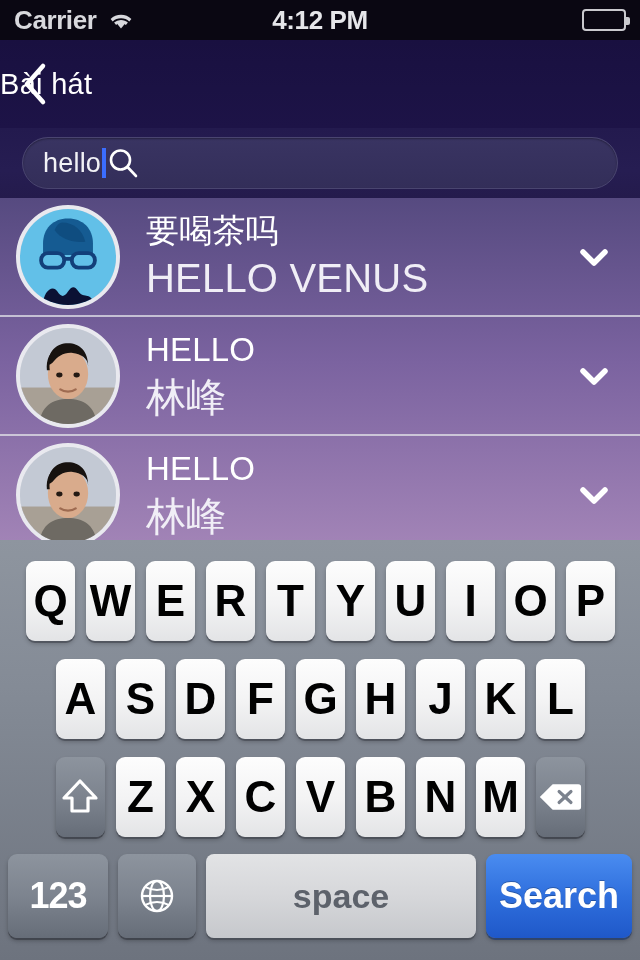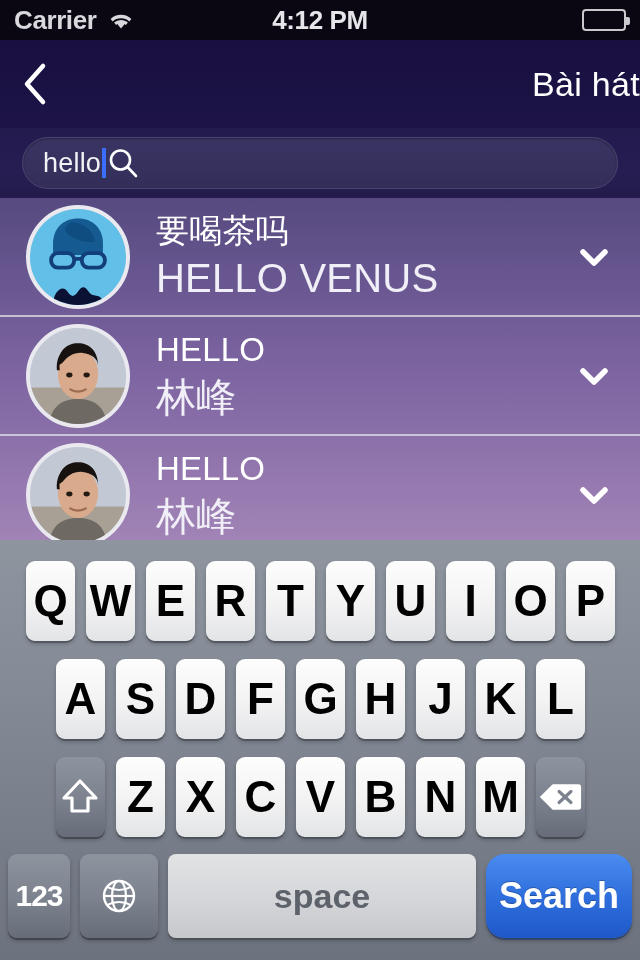--- a/index.html
+++ b/index.html
@@ -41,22 +41,22 @@
     position:absolute; top:40px; left:0; width:640px; height:88px;
     background:linear-gradient(to bottom,#191040 0%,#1b1244 55%,#1d1347 100%);
     display:flex; align-items:center;
   }
   .back-button{
     width:70px; height:88px; display:flex; align-items:center; justify-content:center;
     cursor:pointer;
   }
   .back-chev{ width:26px; height:44px; display:block; }
   .nav-title{
-    position:absolute; left:0; right:0; text-align:right;
-    color:#fff; font-size:34px; font-weight:400; letter-spacing:.3px;
+    position:absolute; left:0; right:0; text-align:left;
+    color:#fff; font-size:29px; font-weight:400; letter-spacing:.3px;
     pointer-events:none;
   }
 
   
   .search-area{
     position:absolute; top:128px; left:0; width:640px; height:70px;
     background:linear-gradient(to bottom,#231a4e 0%,#261d52 60%,#241b4c 100%);
     display:flex; align-items:center; padding:0 22px;
   }
   .search-field{
@@ -76,21 +76,21 @@
   .search-glass{ margin-left:auto; width:34px; height:34px; display:block; }
 
   
   .result-list{
     position:absolute; top:198px; left:0; width:640px; height:342px;
     background:linear-gradient(to bottom,#564a80 0%,#7b63a0 48%,#a183b6 100%);
     overflow:hidden;
   }
   .result-row{
     position:relative; height:119px; display:flex; align-items:center;
-    padding:0 0 0 26px; cursor:pointer;
+    padding:0 0 0 16px; cursor:pointer;
     border-bottom:2px solid rgba(226,226,232,.75);
   }
   .avatar{
     width:104px; height:104px; border-radius:50%; flex:0 0 104px;
     border:4px solid #e9e9ef; overflow:hidden; position:relative;
     background:#cfd3dc;
   }
   .avatar svg{ display:block; width:100%; height:100%; }
   .row-text{ margin-left:26px; display:flex; flex-direction:column; gap:6px; min-width:0; }
   .row-title{ color:#ffffff; font-size:33px; font-weight:400; line-height:1.12; letter-spacing:.2px; }
@@ -124,31 +124,31 @@
   .kb-row.r2 .key{ width:49px; }
   .kb-row.r3 .key{ width:49px; }
 
   .key-dark{
     background:linear-gradient(to bottom,#8d949e 0%,#7c838e 52%,#666d78 100%);
     box-shadow:0 2px 0 rgba(50,54,62,.6), 0 3px 4px rgba(0,0,0,.25);
     color:#ffffff;
   }
   .key-shift{ width:90px; height:80px; }
   .key-backspace{ width:90px; height:80px; }
-  .key-num{ width:62px; height:84px; border-radius:9px; font-size:30px; }
+  .key-num{ width:100px; height:84px; border-radius:9px; font-size:36px; }
   .key-globe{ width:78px; height:84px; border-radius:9px; }
   .key-space{
     flex:1; height:84px; border-radius:8px;
     background:linear-gradient(to bottom,#e2e3e5 0%,#d6d7da 50%,#c6c8cc 100%);
     box-shadow:0 2px 0 rgba(60,64,72,.5), 0 3px 4px rgba(0,0,0,.2);
     display:flex; align-items:center; justify-content:center;
     color:#5d626b; font-size:34px; font-weight:bold; cursor:pointer; user-select:none;
   }
   .key-search{
-    width:146px; height:84px; border-radius:19px;
+    width:146px; height:84px; border-radius:9px;
     background:linear-gradient(to bottom,#4a8cf0 0%,#2f6fdd 50%,#1f58c9 100%);
     box-shadow:0 2px 0 rgba(24,54,110,.6), 0 3px 4px rgba(0,0,0,.25);
     display:flex; align-items:center; justify-content:center;
     color:#fff; font-size:36px; font-weight:bold; cursor:pointer; user-select:none;
     text-shadow:0 -1px 0 rgba(0,0,0,.25);
   }
   .key-icon{ width:44px; height:44px; display:block; }
   .key-icon-sm{ width:40px; height:40px; display:block; }
 </style>
 </head>

